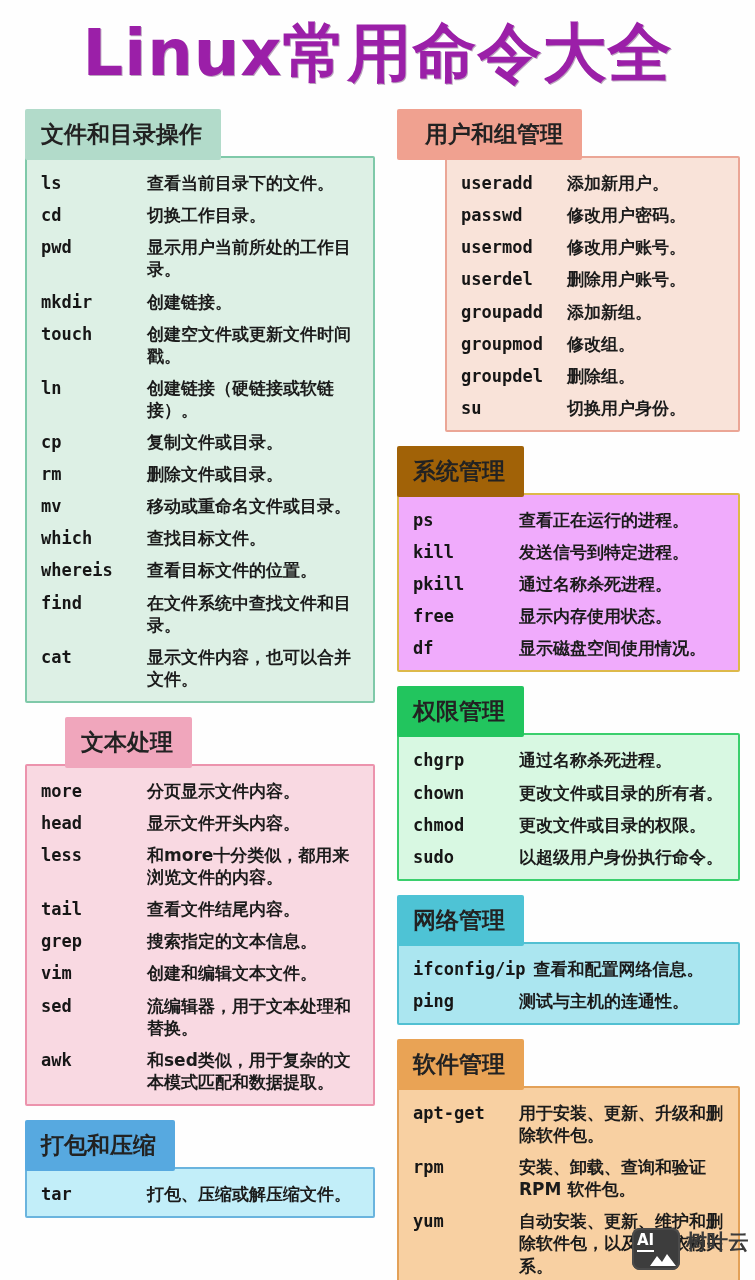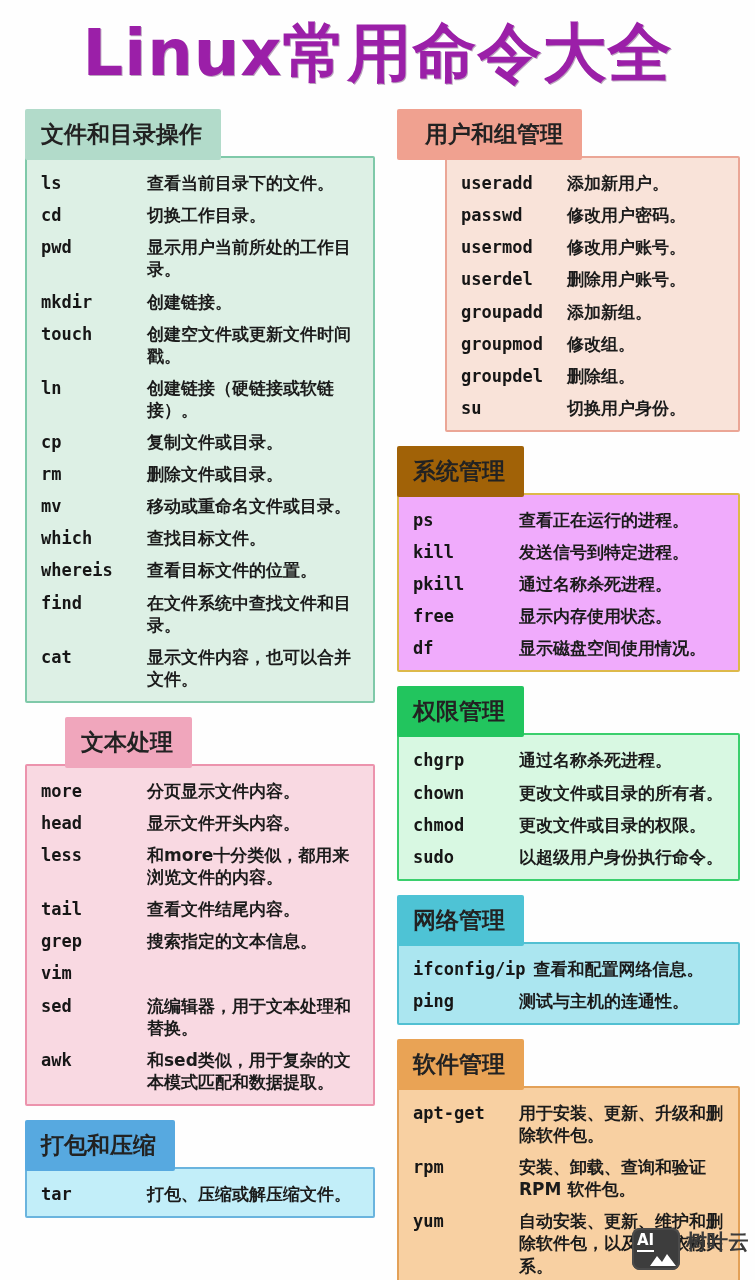--- a/index.html
+++ b/index.html
@@ -210,20 +210,21 @@
     <span class="desc">查看文件结尾内容。</span>
   </div>
 
   <div class="row">
     <span class="cmd">grep</span>
     <span class="desc">搜索指定的文本信息。</span>
   </div>
 
   <div class="row">
     <span class="cmd">vim</span>
+    <span class="desc">创建和编辑文本文件。</span>
   </div>
 
   <div class="row">
     <span class="cmd">sed</span>
     <span class="desc">流编辑器，用于文本处理和替换。</span>
   </div>
 
   <div class="row">
     <span class="cmd">awk</span>
     <span class="desc">和sed类似，用于复杂的文本模式匹配和数据提取。</span>

